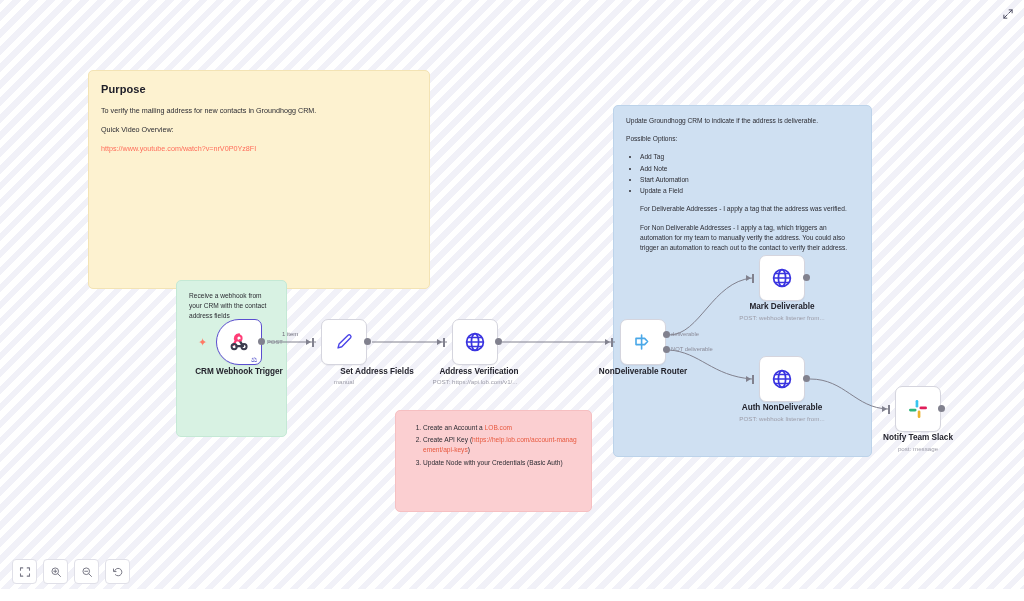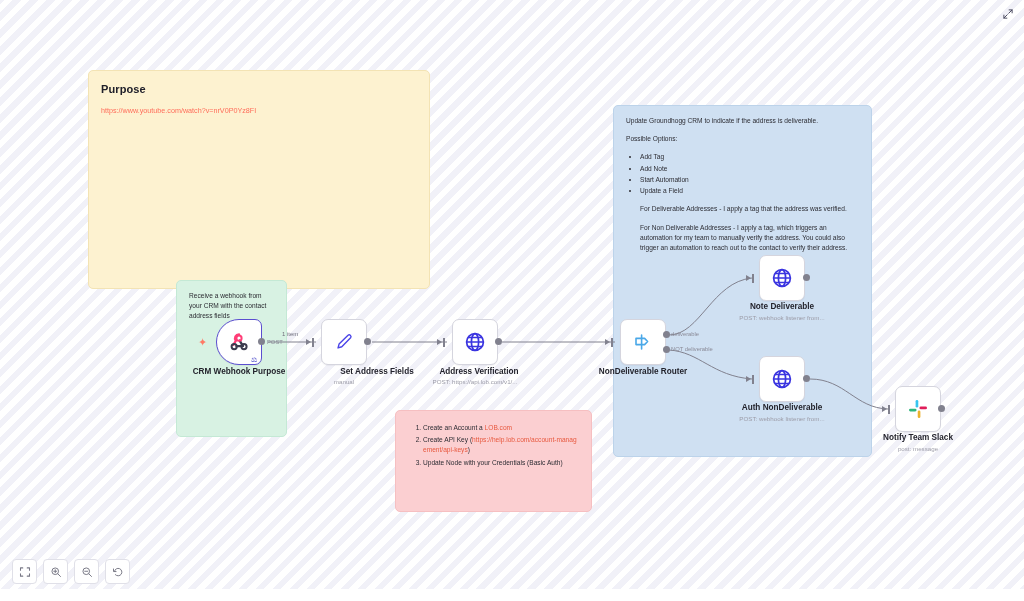--- a/index.html
+++ b/index.html
@@ -218,20 +218,22 @@
   }
 </style>
 </head>
 <body>
 
 <div id="canvas">
 
   <div class="sticky sticky-yellow" style="left:88px; top:70px; width:342px; height:219px;">
     <div class="body">
       <h3>Purpose</h3>
+      <p>To verify the mailing address for new contacts in Groundhogg CRM.</p>
+      <p>Quick Video Overview:</p>
       <p><a class="link" href="#">https://www.youtube.com/watch?v=nrV0P0Yz8FI</a></p>
     </div>
   </div>
 
   <div class="sticky sticky-green" style="left:176px; top:280px; width:111px; height:157px;">
     <div class="body tiny">Receive a webhook from your CRM with the contact address fields</div>
   </div>
 
   <div class="sticky sticky-blue" style="left:613px; top:105px; width:259px; height:352px;">
     <div class="body tiny">
@@ -280,21 +282,21 @@
       <path d="M12.7 10.6l3.1 5.3" stroke="#3c3c4e" stroke-width="2.3" fill="none" stroke-linecap="round"></path>
       <path d="M15.8 16.1H9.4" stroke="#3c3c4e" stroke-width="2.3" fill="none" stroke-linecap="round"></path>
       <circle cx="12" cy="8.2" r="2.6" fill="none" stroke="#ff3d77" stroke-width="2"></circle>
       <circle cx="7.2" cy="16.6" r="2.6" fill="none" stroke="#3c3c4e" stroke-width="2"></circle>
       <circle cx="17" cy="16.6" r="2.6" fill="none" stroke="#3c3c4e" stroke-width="2"></circle>
     </svg>
   </div>
   <span class="pin" style="left:251px; top:356px;">⚖</span>
   <div class="dot" style="left:258px; top:338px;"></div>
   <div class="port-label" style="left:267px; top:339px;">POST</div>
-  <div class="node-label" style="left:164px; top:367px;">CRM Webhook Purpose</div>
+  <div class="node-label" style="left:164px; top:367px;">CRM Webhook Trigger</div>
   <div class="conn-label" style="left:282px; top:331px;">1 item</div>
 
   <div class="arrow-bar" style="left:312px; top:338px;"></div>
   <div class="arrow-in" style="left:306px; top:338.5px;"></div>
   <div class="node" style="left:321px; top:319px;">
     <svg width="22" height="22" viewBox="0 0 24 24">
       <path d="M5.5 18.5l1.1-4.2L16.4 4.6a2 2 0 0 1 2.8 2.8L9.6 17.2z" fill="none" stroke="#4a43e8" stroke-width="1.5" stroke-linejoin="round"></path>
     </svg>
   </div>
   <div class="dot" style="left:364px; top:338px;"></div>
@@ -331,21 +333,21 @@
   <div class="arrow-bar" style="left:752px; top:274px;"></div>
   <div class="arrow-in" style="left:746px; top:274.5px;"></div>
   <div class="node" style="left:759px; top:255px;">
     <svg width="24" height="24" viewBox="0 0 24 24">
       <circle cx="12" cy="12" r="8.4" fill="none" stroke="#3a34e0" stroke-width="1.7"></circle>
       <ellipse cx="12" cy="12" rx="3.6" ry="8.4" fill="none" stroke="#3a34e0" stroke-width="1.7"></ellipse>
       <path d="M3.6 12h16.8M5 7.4h14M5 16.6h14" stroke="#3a34e0" stroke-width="1.5" fill="none"></path>
     </svg>
   </div>
   <div class="dot" style="left:803px; top:274px;"></div>
-  <div class="node-label" style="left:707px; top:302px;">Note Deliverable</div>
+  <div class="node-label" style="left:707px; top:302px;">Mark Deliverable</div>
   <div class="node-sublabel" style="left:697px; top:314px;">POST: webhook listener from...</div>
 
   <div class="arrow-bar" style="left:752px; top:375px;"></div>
   <div class="arrow-in" style="left:746px; top:375.5px;"></div>
   <div class="node" style="left:759px; top:356px;">
     <svg width="24" height="24" viewBox="0 0 24 24">
       <circle cx="12" cy="12" r="8.4" fill="none" stroke="#3a34e0" stroke-width="1.7"></circle>
       <ellipse cx="12" cy="12" rx="3.6" ry="8.4" fill="none" stroke="#3a34e0" stroke-width="1.7"></ellipse>
       <path d="M3.6 12h16.8M5 7.4h14M5 16.6h14" stroke="#3a34e0" stroke-width="1.5" fill="none"></path>
     </svg>

